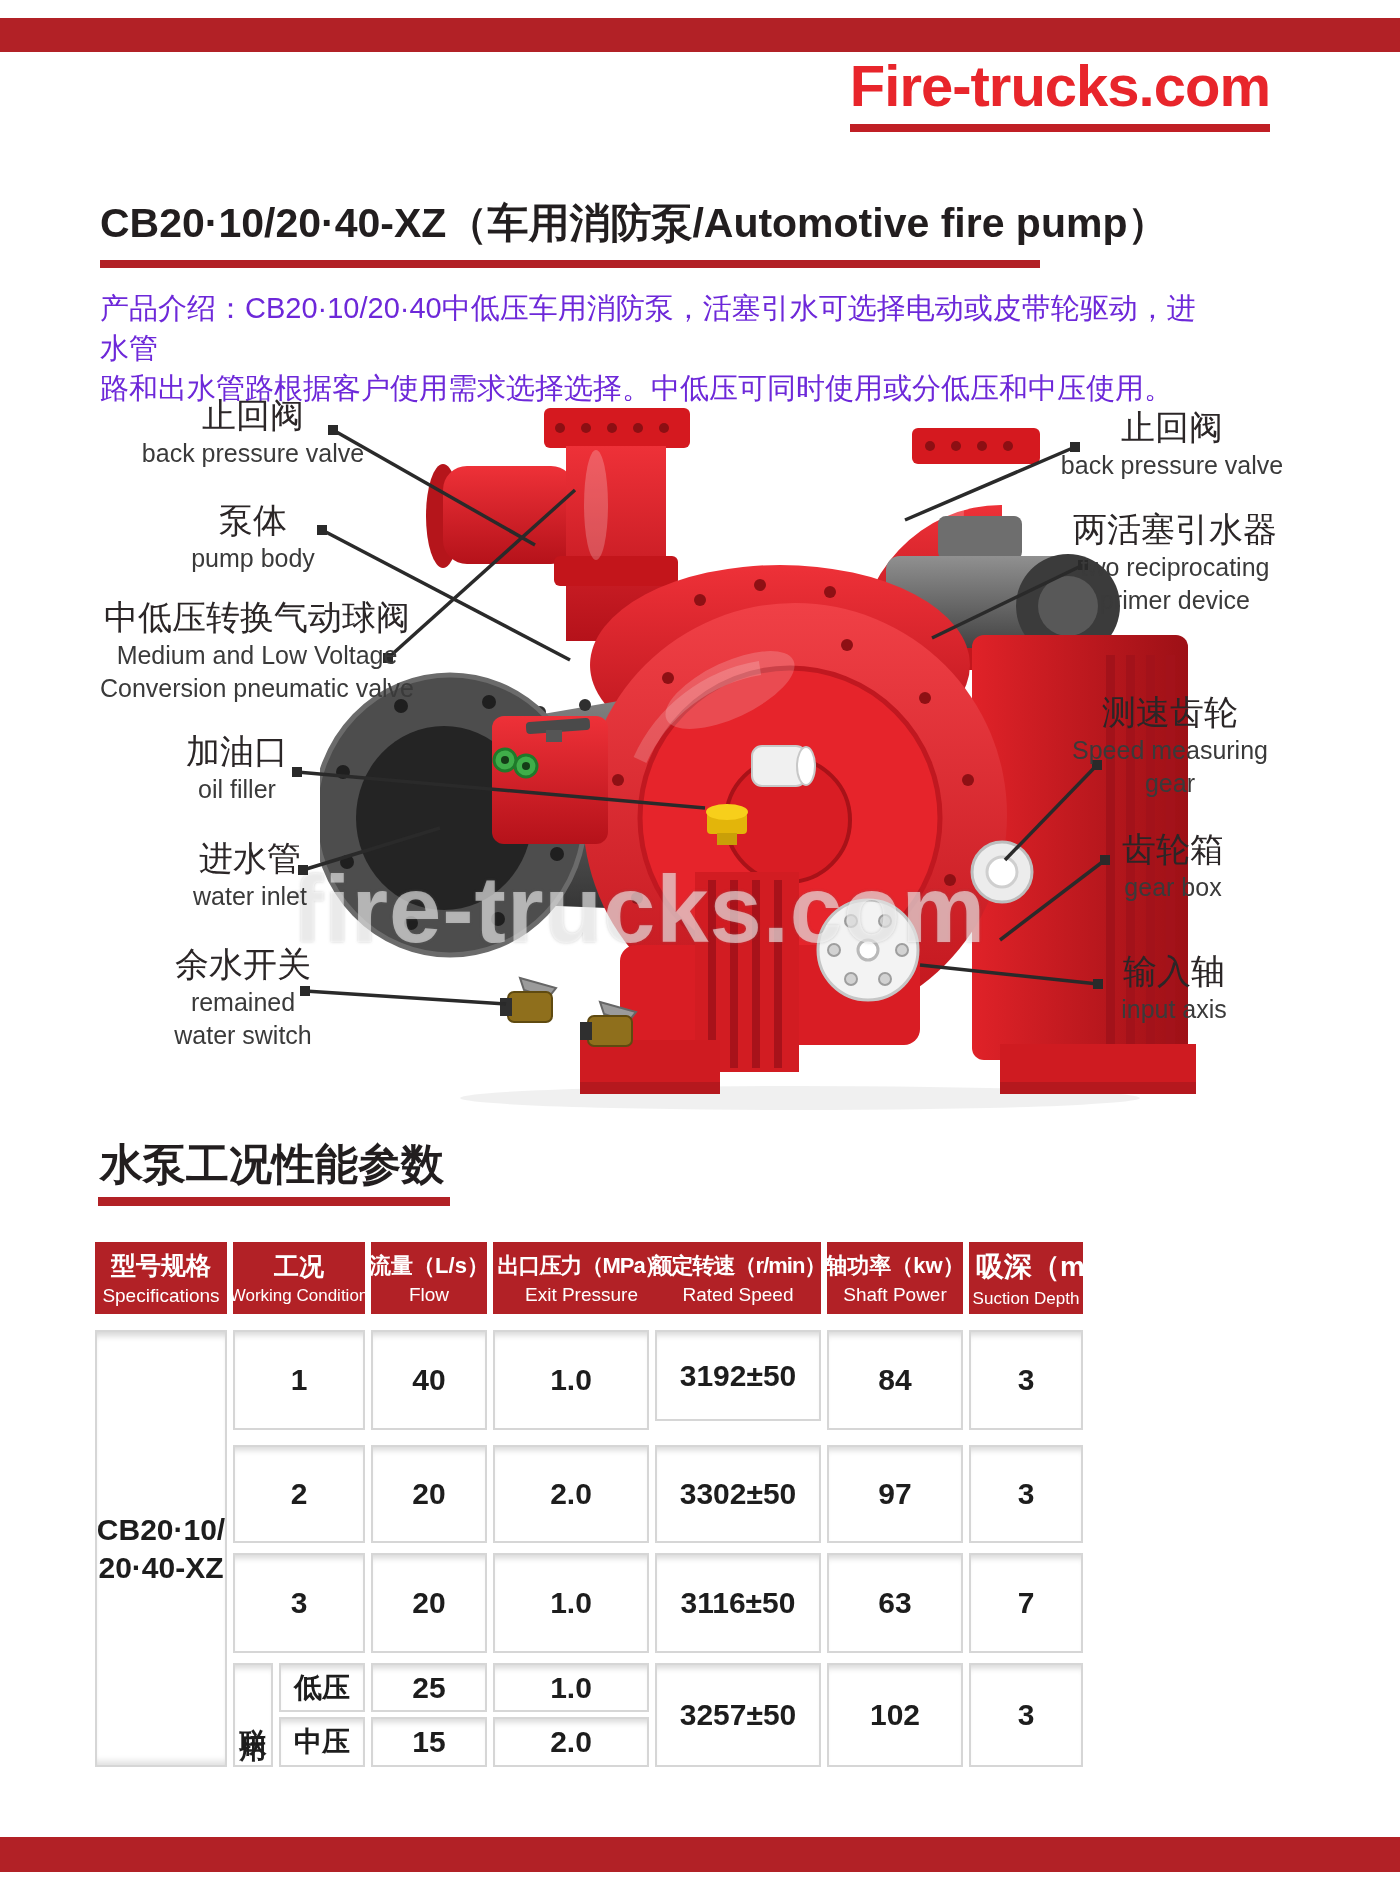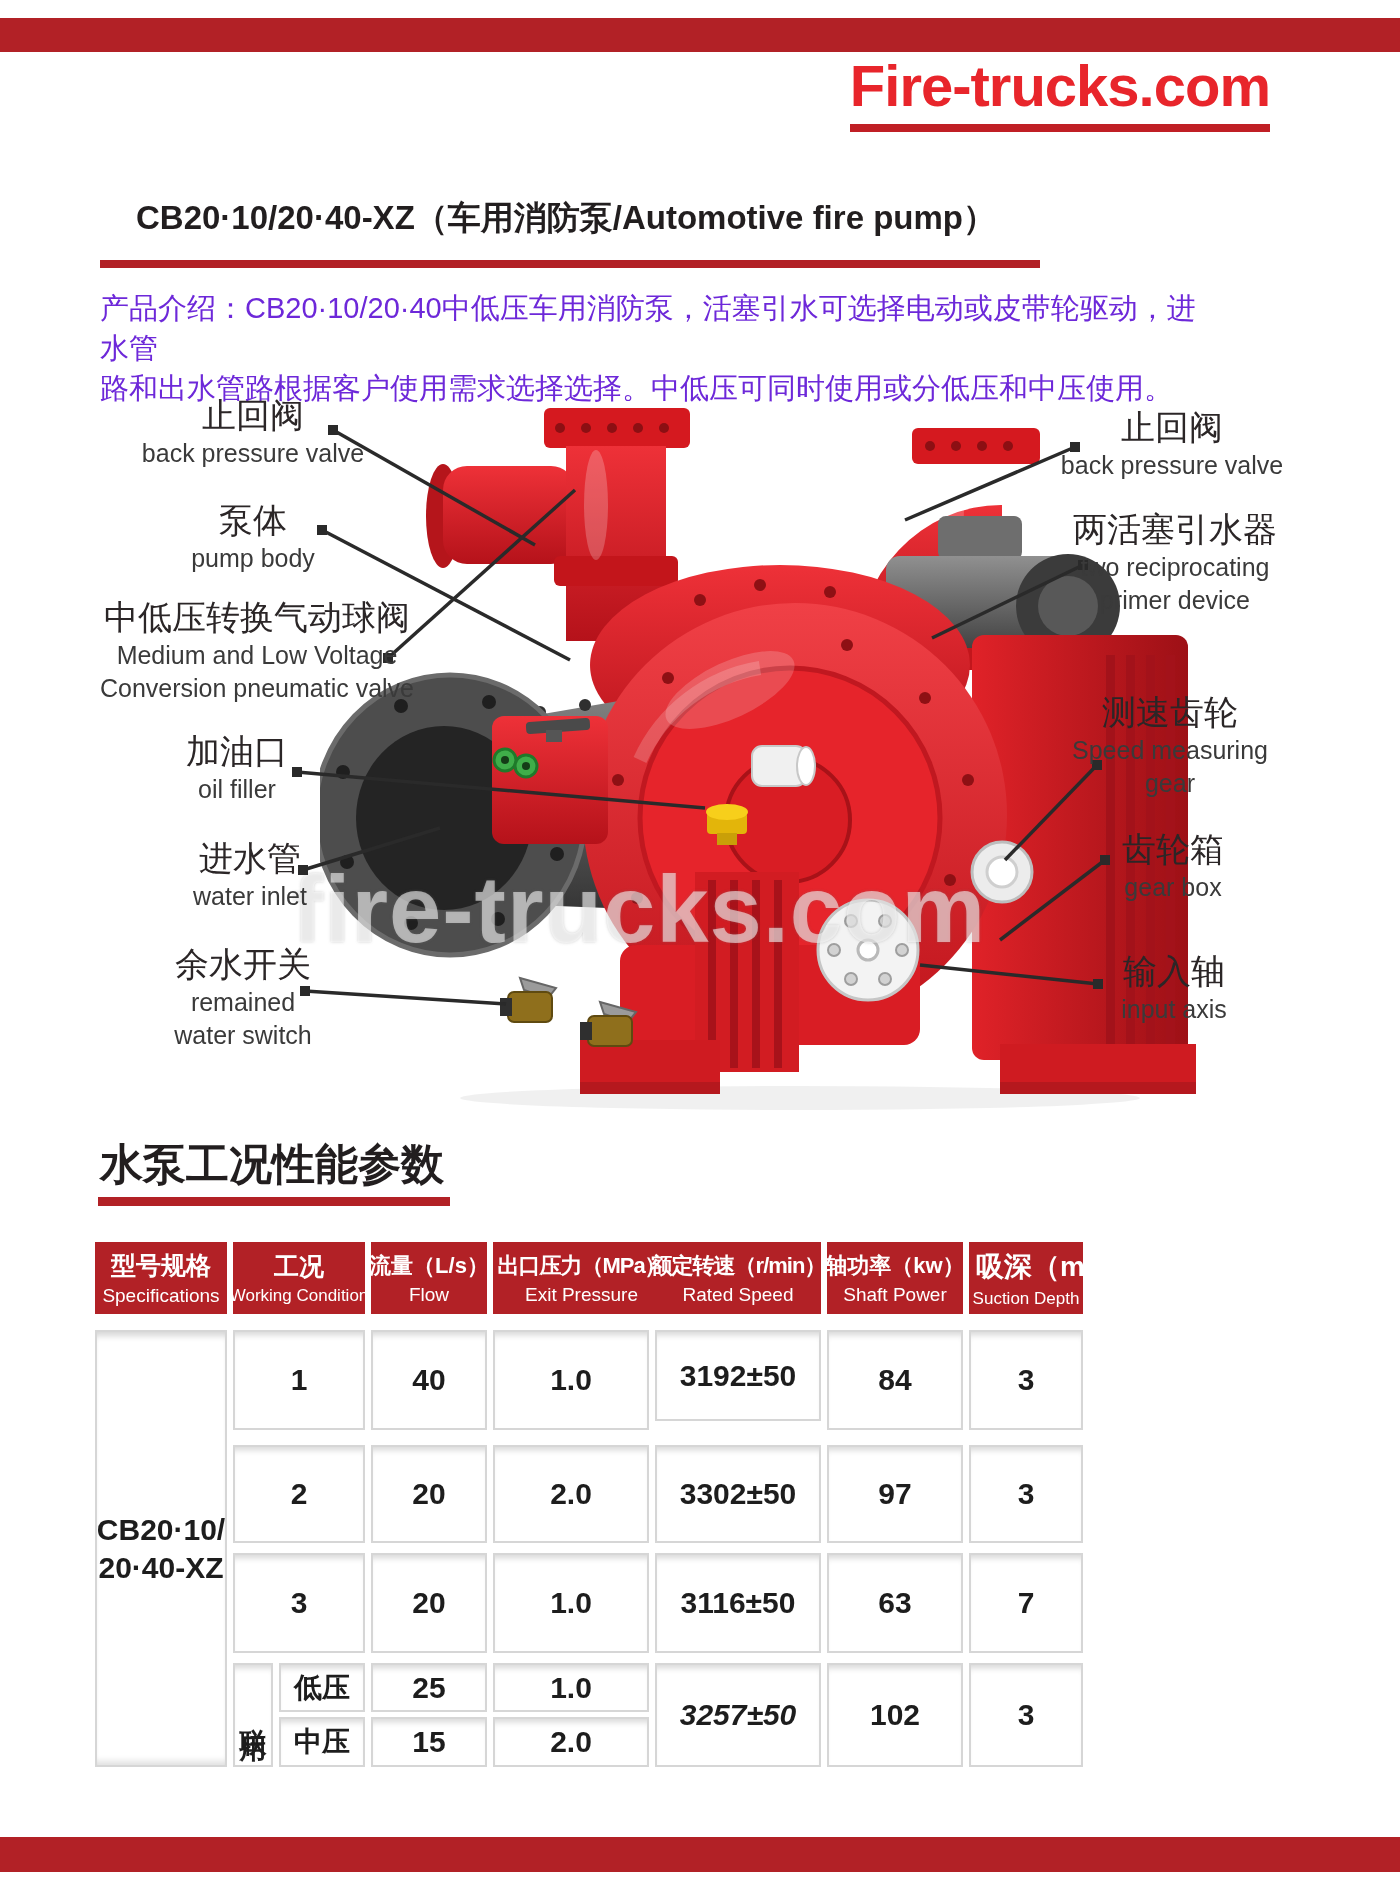--- a/index.html
+++ b/index.html
@@ -8,21 +8,21 @@
     font-family:"Liberation Sans","DejaVu Sans",sans-serif;overflow:hidden;
     color:#221e1f;
   }
   .abs{position:absolute;}
   .topbar{left:0;top:18px;width:1400px;height:34px;background:#b22126;}
   .bottombar{left:0;top:1837px;width:1400px;height:35px;background:#b22126;}
   .logo{
     right:130px;top:52px;font-size:58px;font-weight:bold;color:#e8252b;
     border-bottom:8px solid #c01f25;padding-bottom:5px;letter-spacing:-1px;white-space:nowrap;
   }
-  .page-title{left:100px;top:196px;font-size:33px;font-weight:bold;color:#221e1f;white-space:nowrap;margin-left:36px;}
+  .page-title{left:100px;top:196px;font-size:41px;font-weight:bold;color:#221e1f;white-space:nowrap;}
   .title-underline{left:100px;top:260px;width:940px;height:8px;background:#b22126;}
   .intro{left:100px;top:288px;width:1120px;font-size:29px;line-height:40px;color:#6d28d9;}
   .watermark{
     left:292px;top:856px;font-size:94px;font-weight:bold;letter-spacing:1px;
     color:rgba(255,255,255,0.55);text-shadow:0 0 3px rgba(120,120,120,0.35);
     z-index:3;white-space:nowrap;
   }
   .callout{z-index:4;text-align:center;transform:translateX(-50%);white-space:nowrap;}
   .callout .cn{display:block;font-size:34px;font-weight:500;color:#2b2627;line-height:40px;margin-bottom:2px;}
   .callout .en{display:block;font-size:25px;color:#3a3a3a;line-height:33px;}
@@ -347,15 +347,15 @@
 <div class="abs td" style="left:827px;top:1553px;width:136px;height:100px;">63</div>
 <div class="abs td" style="left:969px;top:1553px;width:114px;height:100px;">7</div>
 
 <div class="abs td group" style="left:233px;top:1663px;width:40px;height:104px;">联用</div>
 <div class="abs td cjk" style="left:279px;top:1663px;width:86px;height:49px;">低压</div>
 <div class="abs td cjk" style="left:279px;top:1717px;width:86px;height:50px;">中压</div>
 <div class="abs td" style="left:371px;top:1663px;width:116px;height:49px;">25</div>
 <div class="abs td" style="left:371px;top:1717px;width:116px;height:50px;">15</div>
 <div class="abs td" style="left:493px;top:1663px;width:156px;height:49px;">1.0</div>
 <div class="abs td" style="left:493px;top:1717px;width:156px;height:50px;">2.0</div>
-<div class="abs td" style="left:655px;top:1663px;width:166px;height:104px;font-style:italic;">3257±50</div>
+<div class="abs td" style="left:655px;top:1663px;width:166px;height:104px;">3257±50</div>
 <div class="abs td" style="left:827px;top:1663px;width:136px;height:104px;">102</div>
 <div class="abs td" style="left:969px;top:1663px;width:114px;height:104px;">3</div>
 
 </body></html>

